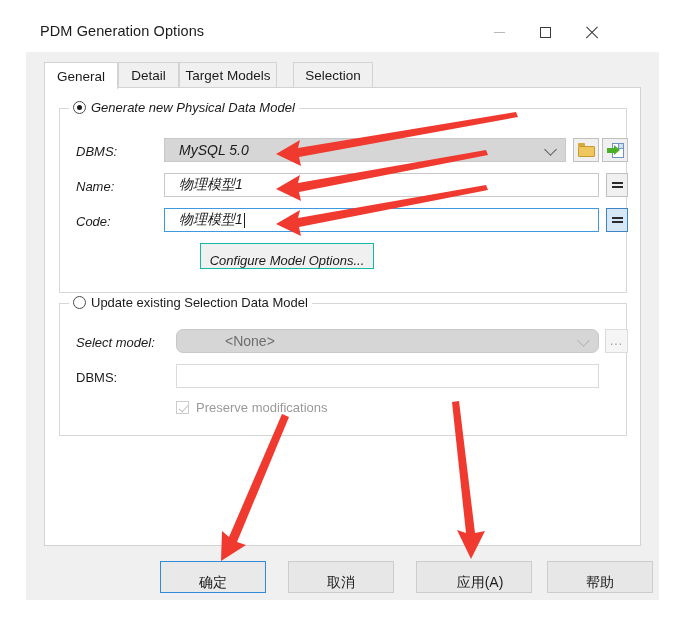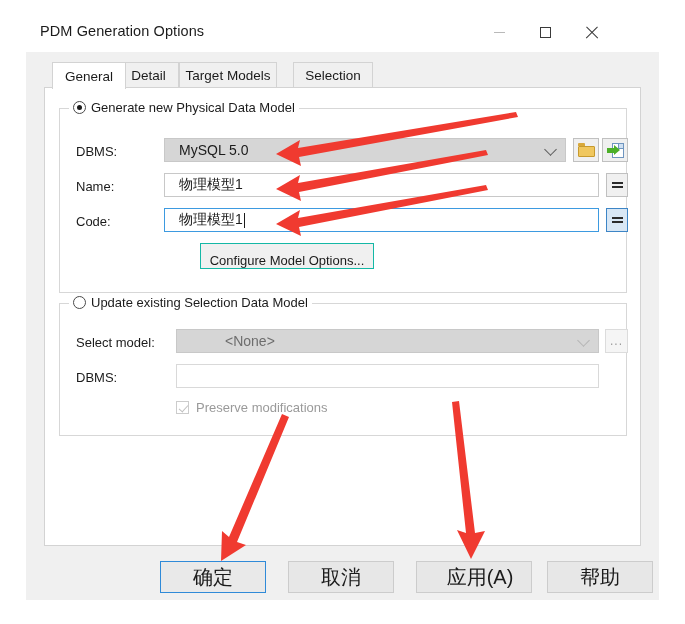--- a/index.html
+++ b/index.html
@@ -134,20 +134,21 @@
     position: absolute;
     box-sizing: border-box;
     border: 1px solid #d7d7d7;
     background: transparent;
   }
   #group-generate {
     left: 14px;
     top: 20px;
     width: 568px;
     height: 185px;
+    font-style: italic;
   }
   #group-update {
     left: 14px;
     top: 215px;
     width: 568px;
     height: 133px;
   }
   .group-legend {
     position: absolute;
     top: -9px;
@@ -387,23 +388,23 @@
 
   
   .dlgbtn {
     position: absolute;
     top: 549px;
     height: 32px;
     box-sizing: border-box;
     background: #e7e7e7;
     border: 1px solid #cccccc;
     display: flex;
-    align-items: center;
+    align-items: flex-end;
     justify-content: center;
-    font-size: 20px;
+    font-size: 14px;
     color: #1b1b1b;
     white-space: nowrap;
   }
   .dlgbtn.default {
     border: 1.8px solid #2f8ad8;
     background: #e9e9e9;
   }
 
   
   #annotations {
@@ -427,21 +428,21 @@
     </div>
     <div class="win-btn" id="btn-max">
       <div class="glyph-max"></div>
     </div>
     <div class="win-btn" id="btn-close">
       <div class="glyph-close"></div>
     </div>
   </div>
 
   <div id="tabstrip">
-    <div class="tab selected" style="left:8px; width:74px;">
+    <div class="tab selected" style="left:0px; width:74px;">
       <span>General</span>
     </div>
     <div class="tab" style="left:74px; width:61px;">
       <span>Detail</span>
     </div>
     <div class="tab" style="left:135px; width:98px;">
       <span>Target Models</span>
     </div>
     <div class="tab" style="left:249px; width:80px;">
       <span>Selection</span>
@@ -496,22 +497,22 @@
         <span>Configure Model Options...</span>
       </div>
     </div>
 
     <div class="groupbox" id="group-update">
       <div class="group-legend">
         <span class="radio"></span>
         <span>Update existing Selection Data Model</span>
       </div>
 
-      <div class="field-label" style="left:16px; top:31px; color:#1b1b1b;">Select model:</div>
-      <div class="textbox readonly-gray" style="left:116px; top:25px; width:423px; height:24px; color:#6d6d6d; justify-content:flex-start; padding-left:48px;">
+      <div class="field-label" style="left:16px; top:31px; color:#1b1b1b;font-style:italic;">Select model:</div>
+      <div class="textbox readonly-gray" style="left:116px; top:25px; width:423px; height:24px; color:#6d6d6d; justify-content:flex-start; padding-left:48px;border-radius:7px;">
         <span>&lt;None&gt;</span>
         <span class="chevron disabled"></span>
       </div>
       <div class="sqbtn" style="left:545px; top:25px; width:23px; height:24px; border-color:#dcdcdc; background:#f5f5f5;">
         <span class="dots-glyph">...</span>
       </div>
 
       <div class="field-label" style="left:16px; top:66px;">DBMS:</div>
       <div class="textbox disabled-empty" style="left:116px; top:60px; width:423px; height:24px;">
         <span></span>

